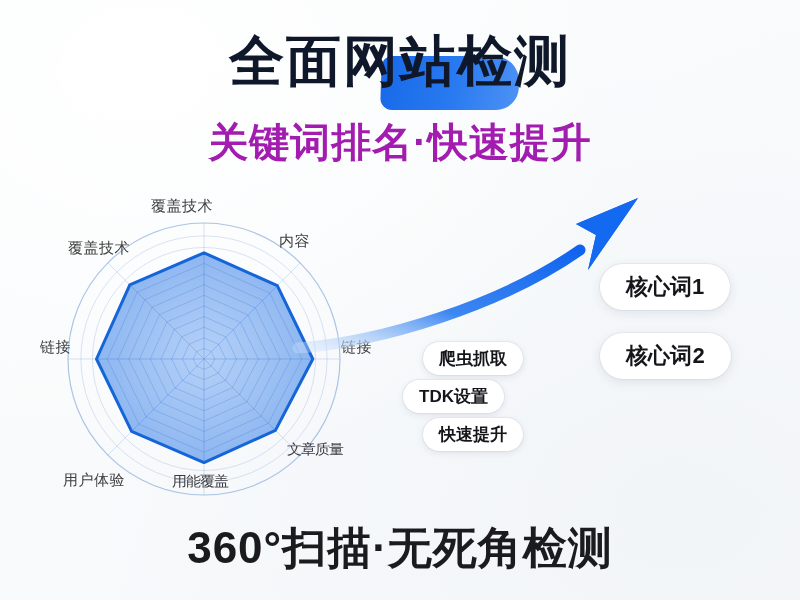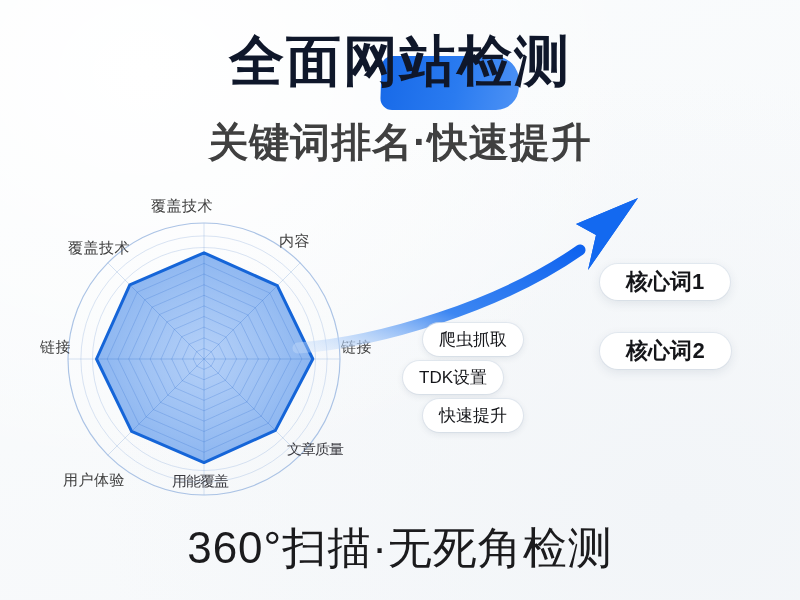--- a/index.html
+++ b/index.html
@@ -43,28 +43,28 @@
     border-radius:10px 26px 22px 12px;
     z-index:-1;
     transform:skewX(-2deg);
   }
   .subtitle{
     position:absolute; left:0; right:0; top:118px;
     text-align:center;
     font-size:40px;
     font-weight:700;
     letter-spacing:1px;
-    color:#404040;
+    color:#a21caf;
     line-height:1.2;
   }
   .footline{
     position:absolute; left:0; right:0; top:524px;
     text-align:center;
     font-size:44px;
-    font-weight:400;
+    font-weight:700;
     letter-spacing:1px;
     color:#1b1b1d;
     line-height:1.1;
   }
 
   
   .radar-stage{
     position:absolute;
     left:20px; top:195px;
     width:420px; height:320px;
@@ -96,26 +96,26 @@
   .pill{
     position:absolute;
     background:#ffffff;
     border-radius:999px;
     box-shadow:0 2px 7px rgba(30,50,80,0.10), 0 0 0 1px rgba(225,232,240,0.75);
     display:flex; align-items:center; justify-content:center;
     color:#15161a;
     white-space:nowrap;
   }
   .pill-sm{
-    font-size:17px; font-weight:400;
-    height:33px; padding:0 16px;
+    font-size:17px; font-weight:700;
+    height:33px; padding:0 16px;margin-top:19px;
   }
   .pill-lg{
     font-size:22px; font-weight:700;
-    height:36px; padding:5px 26px;
+    height:46px; padding:5px 26px;
     box-shadow:0 3px 11px rgba(30,50,80,0.10), 0 0 0 1px rgba(228,234,241,0.8);
   }
 </style>
 </head>
 <body>
 
 <div class="bg-wash"></div>
 
 <div class="title-wrap">
   <div class="title">

